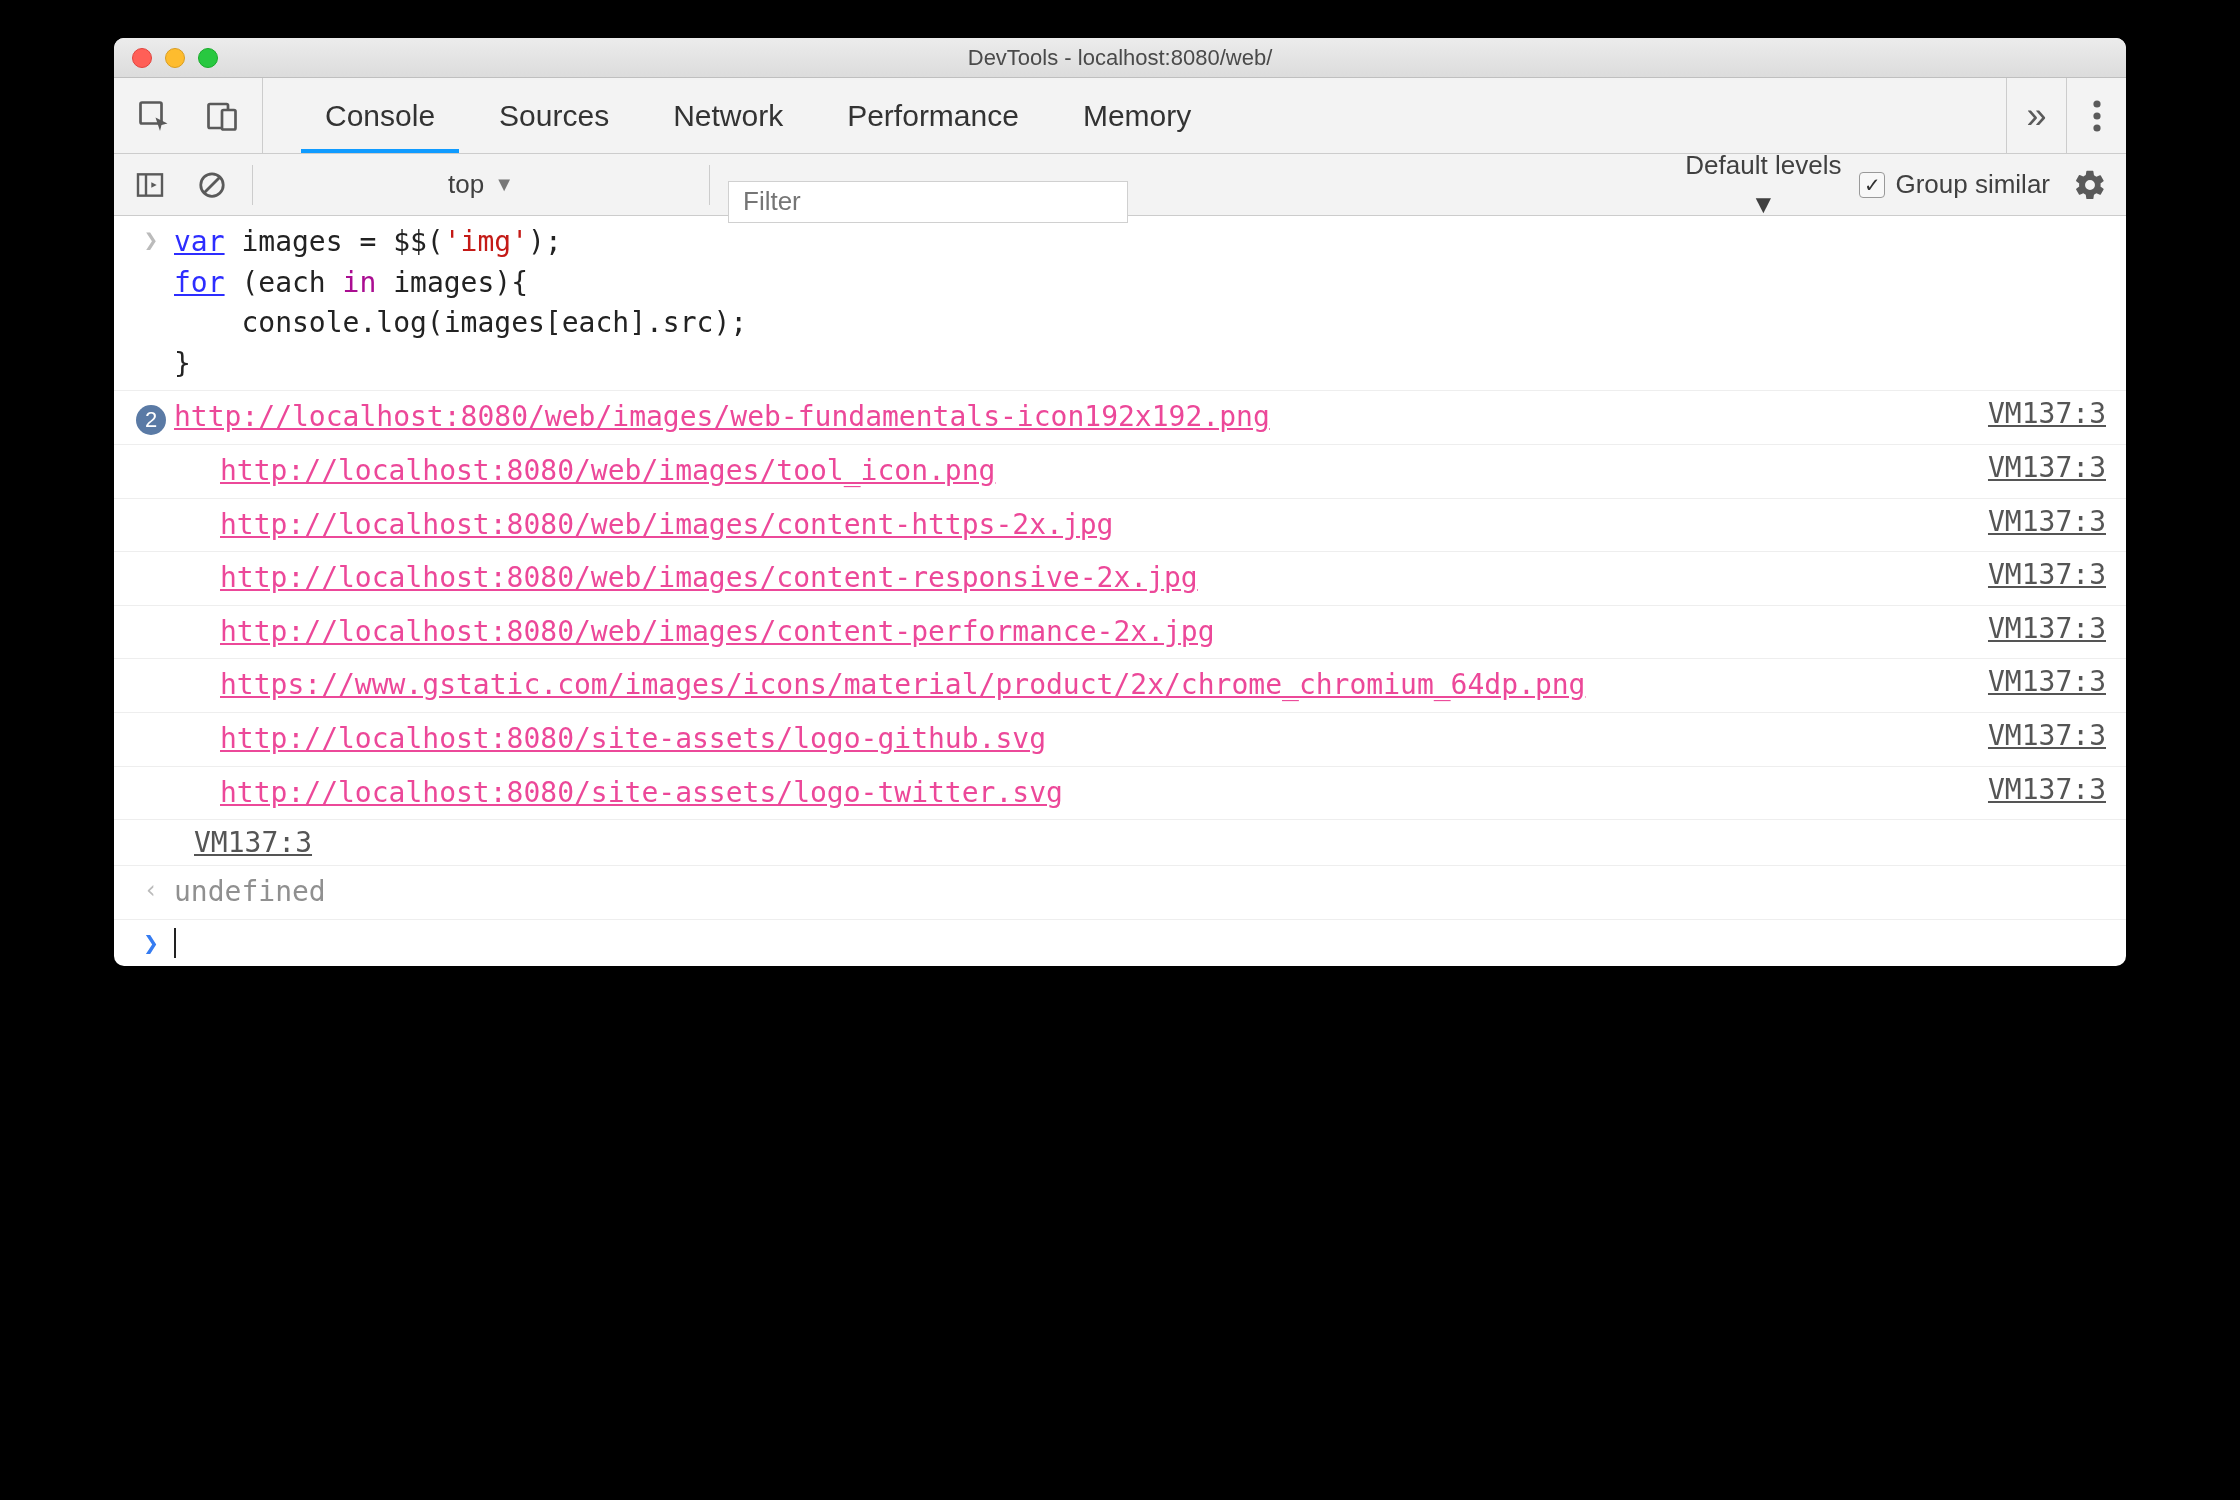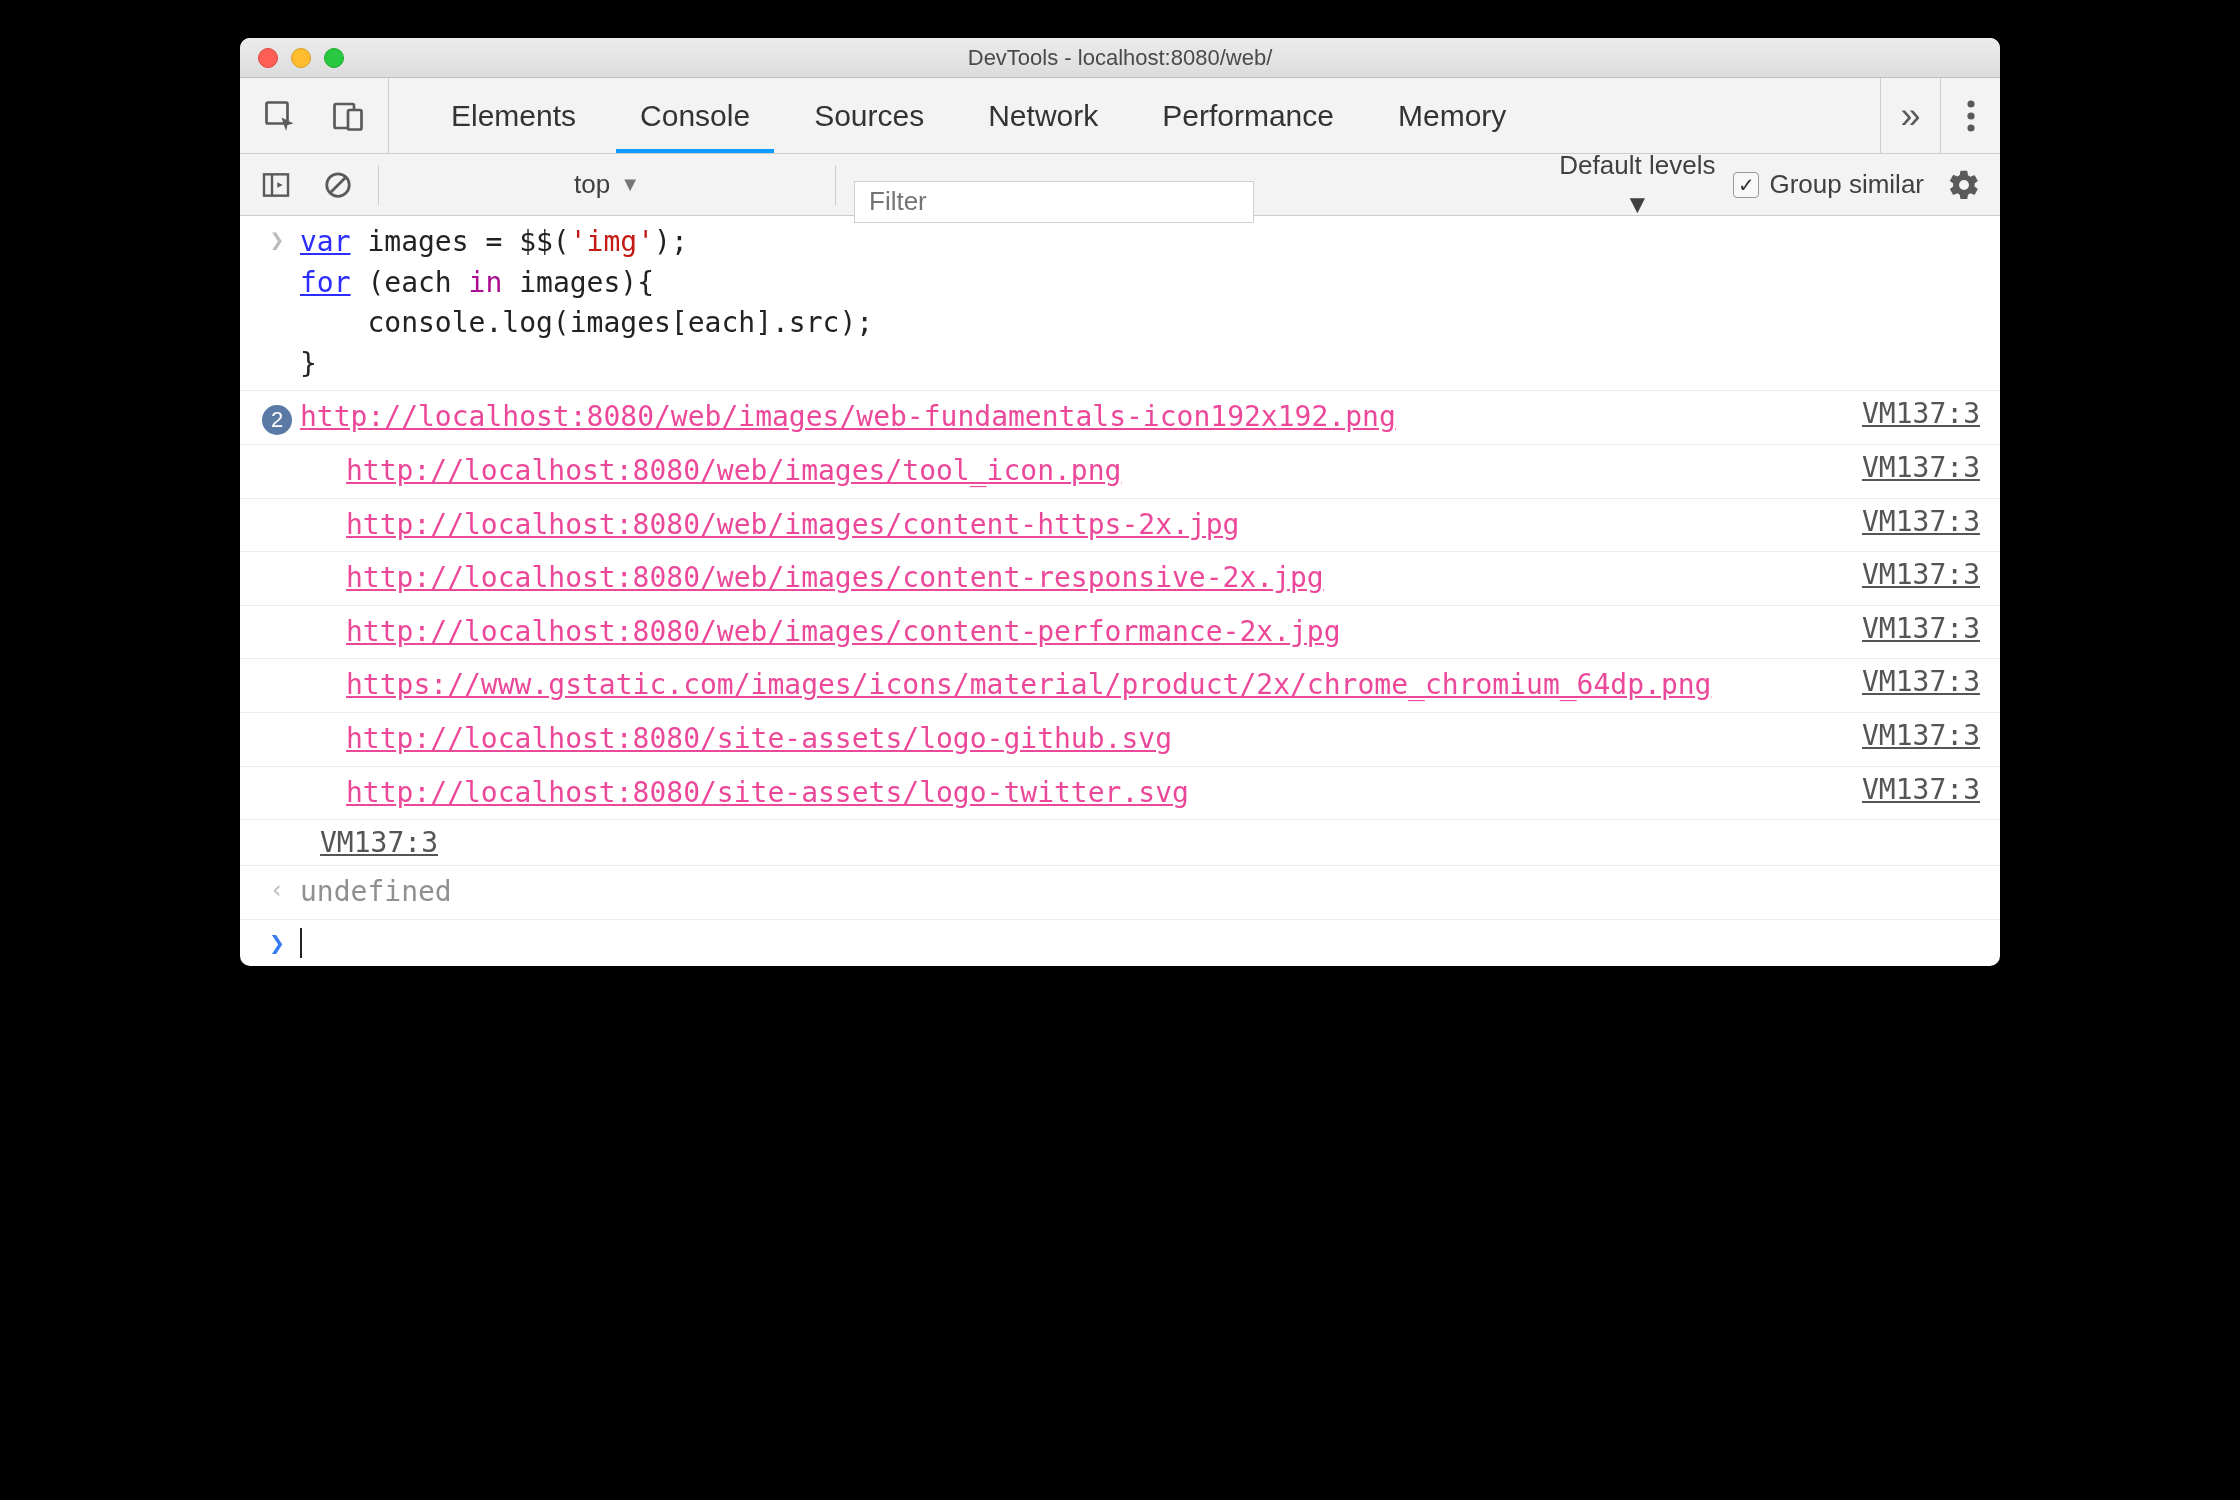--- a/index.html
+++ b/index.html
@@ -7,21 +7,21 @@
     background: #000;
     width: 2240px;
     height: 1500px;
     font-family: -apple-system, BlinkMacSystemFont, "Segoe UI", Helvetica, Arial, sans-serif;
     display: flex;
     align-items: flex-start;
     justify-content: center;
     padding-top: 38px;
   }
   .window {
-    width: 1760px;
+    width: 2012px;
     background: #fff;
     border-radius: 10px;
     box-shadow: 0 30px 80px rgba(0,0,0,0.6);
     overflow: hidden;
   }
   .titlebar {
     height: 40px;
     background: linear-gradient(#ececec, #dcdcdc);
     border-bottom: 1px solid #bfbfbf;
     display: flex;
@@ -249,21 +249,20 @@
         </svg>
       </div>
       <div class="icon-btn">
         <svg width="36" height="36" viewBox="0 0 24 24" fill="none" stroke="currentColor" stroke-width="1.8">
           <rect x="3" y="4" width="13" height="16" rx="1"></rect>
           <rect x="12" y="8" width="9" height="13" rx="1" fill="#f3f3f3"></rect>
         </svg>
       </div>
     </div>
     <div class="tabs" id="tabs-container">
-        <div class="tab">Elements</div>
         <div class="tab active">Console</div>
         <div class="tab">Sources</div>
         <div class="tab">Network</div>
         <div class="tab">Performance</div>
         <div class="tab">Memory</div>
       </div>
     <div class="tab-overflow">»</div>
     <div class="tab-menu">
       <svg width="10" height="36" viewBox="0 0 6 24" fill="currentColor">
           <circle cx="3" cy="4" r="2.4"></circle>

